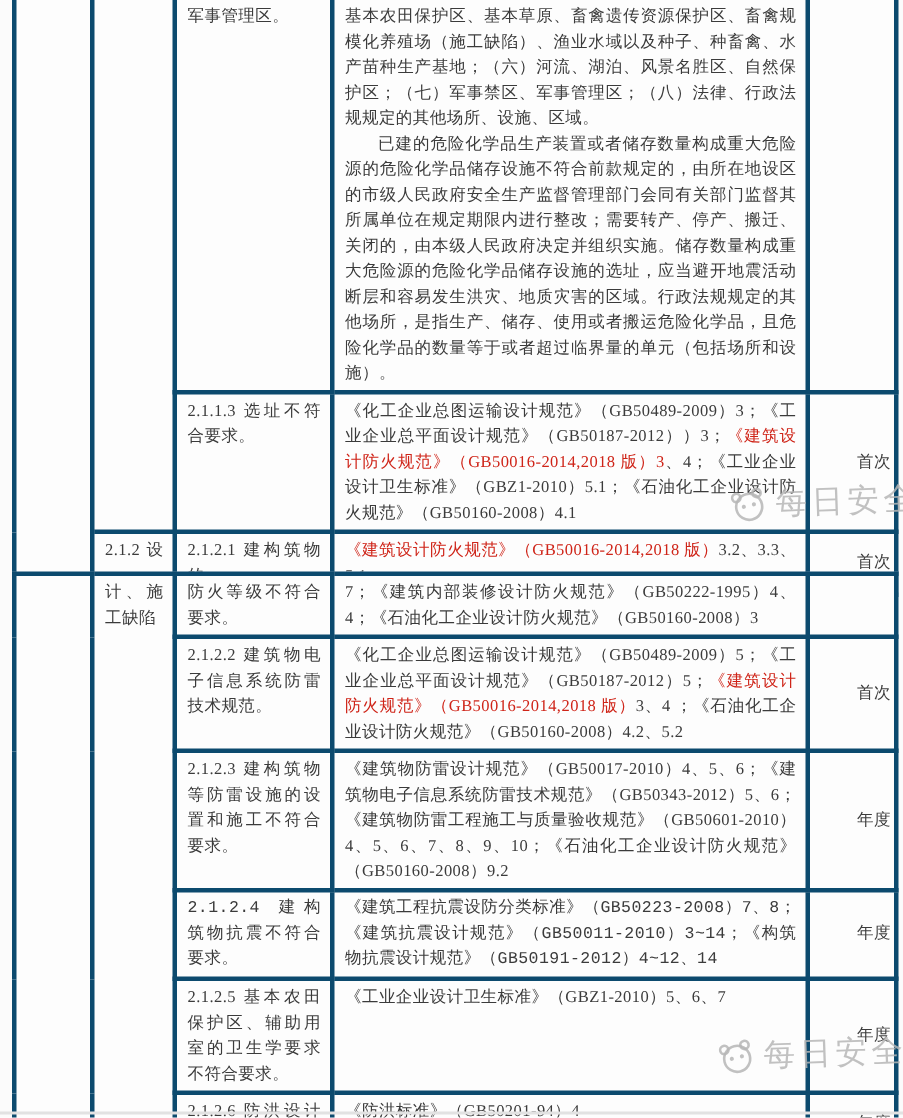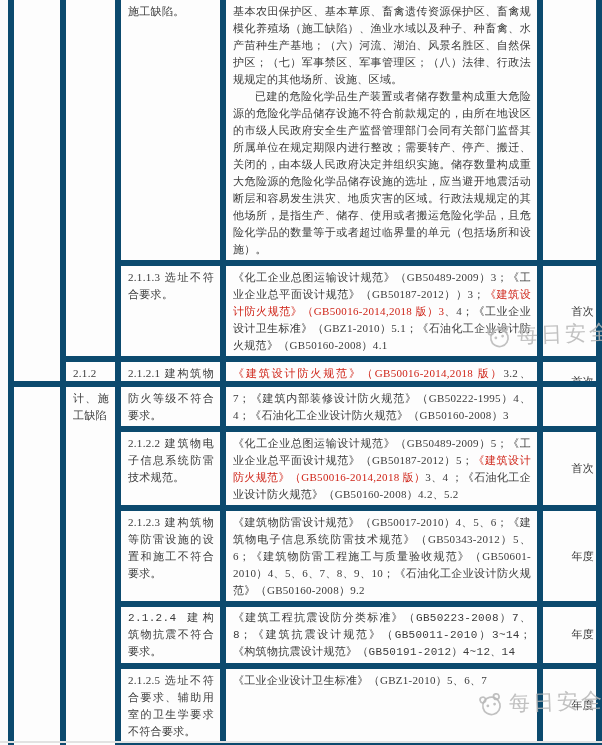--- a/index.html
+++ b/index.html
@@ -8,21 +8,21 @@
     background:#fbfbfb;
     font-family:"Liberation Serif","DejaVu Serif",serif;
     color:#3b3b3b;
   }
   table.tbl{
     position:absolute;left:8px;width:588px;
     border-collapse:collapse;table-layout:fixed;
     background:#fdfdfd;
   }
   .tbl td{
-    border:6px solid #0c4a6e;
+    border:3px solid #0c4a6e;
     vertical-align:top;
     font-size:11px;line-height:17px;
     padding:3px 6px 2px 7px;
     overflow:hidden;
     letter-spacing:0.3px;
   }
   #t1{top:0;}
   #t1 tr:first-child td{border-top:none;}
   #t2{top:381px;}
   col.c1{width:52px;} col.c2{width:55px;} col.c3{width:105px;}
@@ -56,21 +56,21 @@
       <col class="c1">
       <col class="c2">
       <col class="c3">
       <col class="c4">
       <col class="c5">
     </colgroup>
   <tbody>
       <tr style="height:258px;">
     <td class="cat" rowspan="3"></td>
     <td class="cat" rowspan="2"></td>
-    <td class="label">施工缺陷。</td>
+    <td class="label">军事管理区。</td>
     <td class="content">
       <p>基本农田保护区、基本草原、畜禽遗传资源保护区、畜禽规模化养殖场（施工缺陷）、渔业水域以及种子、种畜禽、水产苗种生产基地；（六）河流、湖泊、风景名胜区、自然保护区；（七）军事禁区、军事管理区；（八）法律、行政法规规定的其他场所、设施、区域。</p>
       <p class="indent">已建的危险化学品生产装置或者储存数量构成重大危险源的危险化学品储存设施不符合前款规定的，由所在地设区的市级人民政府安全生产监督管理部门会同有关部门监督其所属单位在规定期限内进行整改；需要转产、停产、搬迁、关闭的，由本级人民政府决定并组织实施。储存数量构成重大危险源的危险化学品储存设施的选址，应当避开地震活动断层和容易发生洪灾、地质灾害的区域。行政法规规定的其他场所，是指生产、储存、使用或者搬运危险化学品，且危险化学品的数量等于或者超过临界量的单元（包括场所和设施）。</p>
     </td>
     <td class="cycle"></td>
   </tr>
   <tr style="height:83px;">
     <td class="label">2.1.1.3 选址不符合要求。</td>
     <td class="content"><span>《化工企业总图运输设计规范》（GB50489-2009）3；《工业企业总平面设计规范》（GB50187-2012））3；</span><span class="red">《建筑设计防火规范》（GB50016-2014,2018 版）3</span><span>、4；《工业企业设计卫生标准》（GBZ1-2010）5.1；《石油化工企业设计防火规范》（GB50160-2008）4.1</span></td>
     <td class="cycle">首次</td>
@@ -109,21 +109,21 @@
     <td class="label">2.1.2.3 建构筑物等防雷设施的设置和施工不符合要求。</td>
     <td class="content">《建筑物防雷设计规范》（GB50017-2010）4、5、6；《建筑物电子信息系统防雷技术规范》（GB50343-2012）5、6；《建筑物防雷工程施工与质量验收规范》（GB50601-2010）4、5、6、7、8、9、10；《石油化工企业设计防火规范》（GB50160-2008）9.2</td>
     <td class="cycle">年度</td>
   </tr>
   <tr style="height:53px;font-family:Liberation Mono, monospace;">
     <td class="label">2.1.2.4 建构筑物抗震不符合要求。</td>
     <td class="content">《建筑工程抗震设防分类标准》（GB50223-2008）7、8；《建筑抗震设计规范》（GB50011-2010）3~14；《构筑物抗震设计规范》（GB50191-2012）4~12、14</td>
     <td class="cycle">年度</td>
   </tr>
   <tr style="height:68px;">
-    <td class="label">2.1.2.5 选址不符合要求、辅助用室的卫生学要求不符合要求。</td>
+    <td class="label">2.1.2.5 基本农田保护区、辅助用室的卫生学要求不符合要求。</td>
     <td class="content">《工业企业设计卫生标准》（GBZ1-2010）5、6、7</td>
     <td class="cycle">年度</td>
   </tr>
   <tr style="height:36px;">
     <td class="label">2.1.2.6 防洪设计不符合要求。</td>
     <td class="content">《防洪标准》（GB50201-94）4</td>
     <td class="cycle">年度</td>
   </tr>
 
 </tbody>

